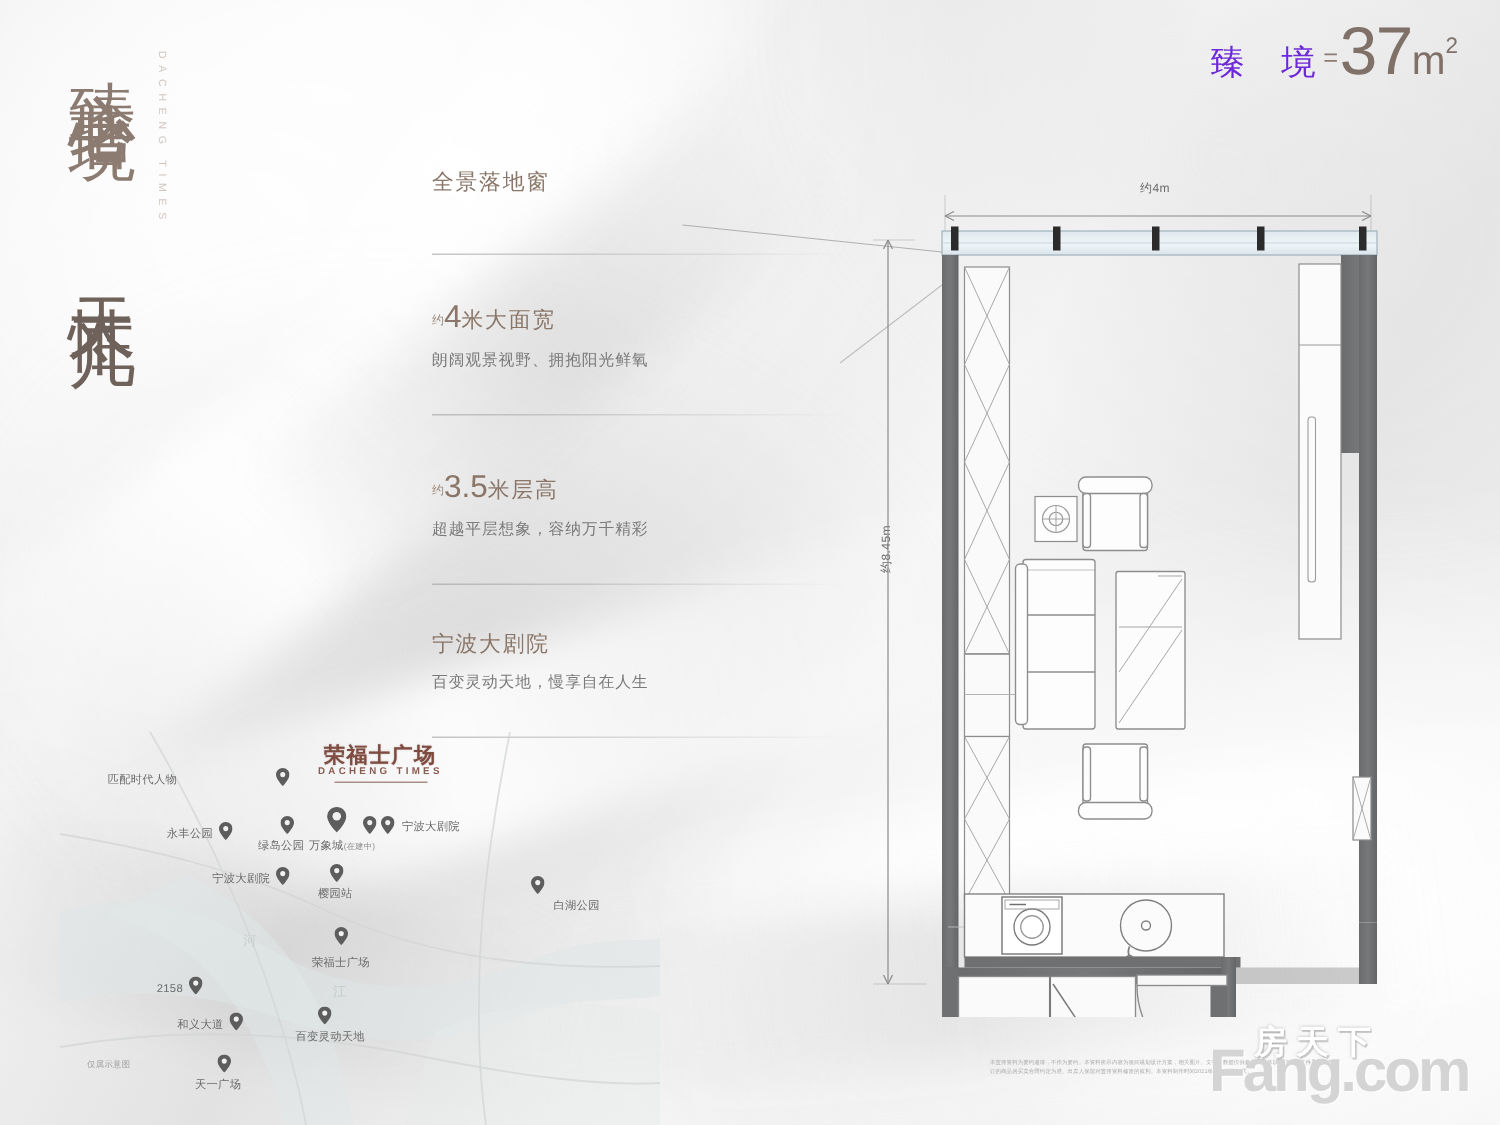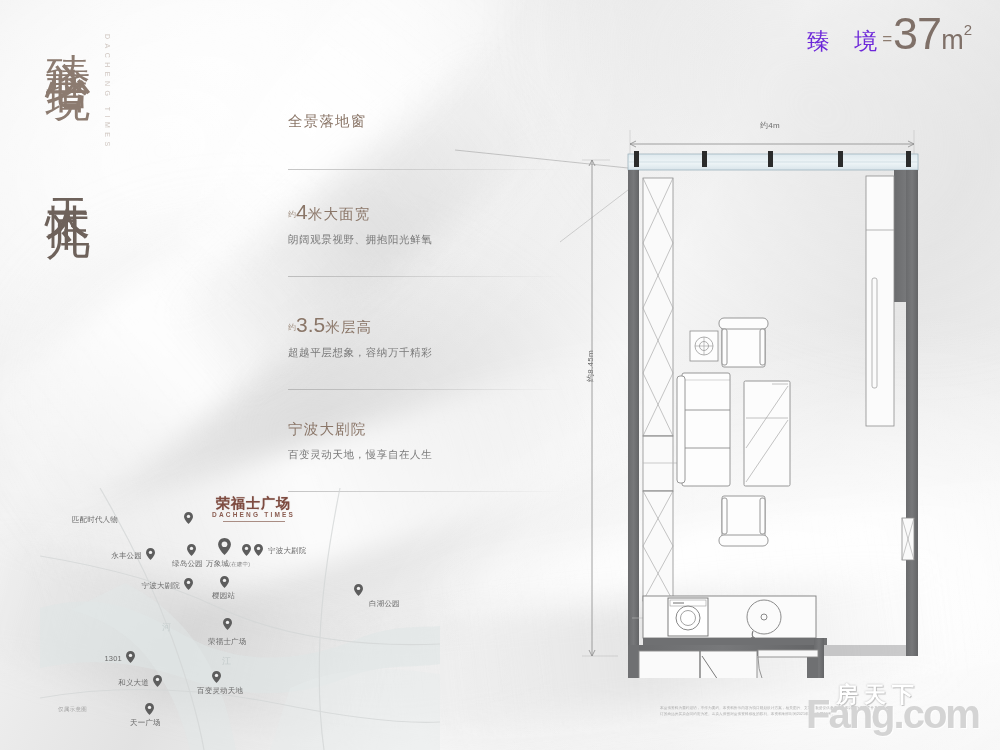--- a/index.html
+++ b/index.html
@@ -547,21 +547,21 @@
         </svg>
     </div>
     <div class="mlabel" style="left:168px; top:149px;">荣福士广场</div>
 
     <div class="pin" style="left:86px; top:163px;">
       <svg viewBox="0 0 9 12">
           <path d="M4.5,0 C2,0 0,2 0,4.5 C0,7.6 4.5,12 4.5,12 C4.5,12 9,7.6 9,4.5 C9,2 7,0 4.5,0 Z" fill="#5d5d5d"></path>
           <circle cx="4.5" cy="4.4" r="1.7" fill="#f1f1f1"></circle>
         </svg>
     </div>
-    <div class="mlabel" style="left:82px; top:166px; transform:translateX(-100%);">1301</div>
+    <div class="mlabel" style="left:82px; top:166px; transform:translateX(-100%);">2158</div>
 
     <div class="pin" style="left:113px; top:187px;">
       <svg viewBox="0 0 9 12">
           <path d="M4.5,0 C2,0 0,2 0,4.5 C0,7.6 4.5,12 4.5,12 C4.5,12 9,7.6 9,4.5 C9,2 7,0 4.5,0 Z" fill="#5d5d5d"></path>
           <circle cx="4.5" cy="4.4" r="1.7" fill="#f1f1f1"></circle>
         </svg>
     </div>
     <div class="mlabel" style="left:109px; top:190px; transform:translateX(-100%);">和义大道</div>
 
     <div class="pin" style="left:172px; top:183px;">

